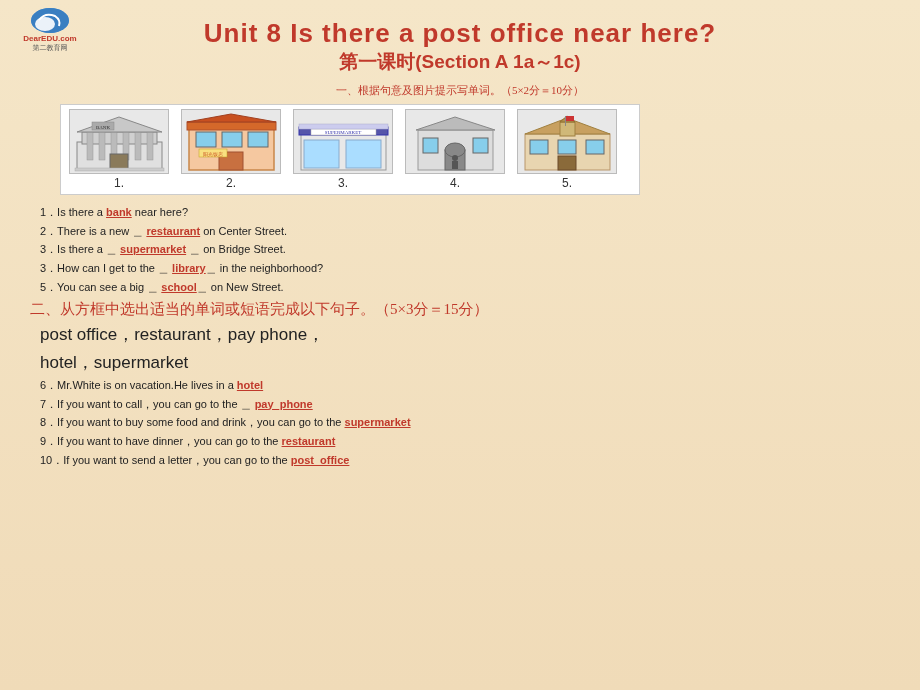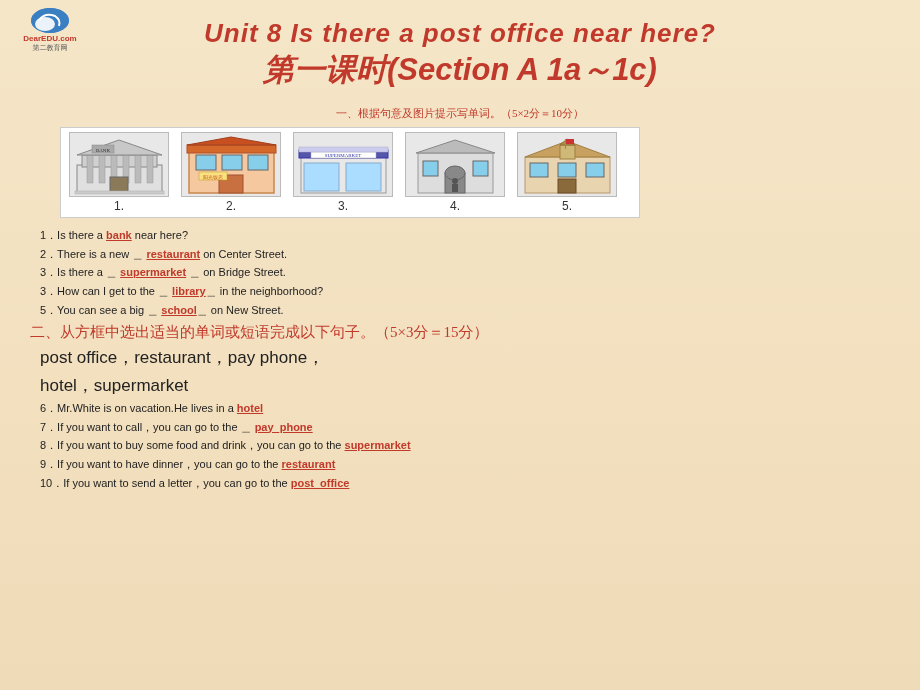--- a/index.html
+++ b/index.html
@@ -54,34 +54,33 @@
     .logo-text2 {
       font-size: 7px;
       color: #555;
       font-family: Arial, sans-serif;
     }
 
     
     .title-section {
       text-align: center;
       padding-top: 8px;
-      margin-bottom: 15px;
-      font-style: italic;
+      margin-bottom: 8px;
     }
 
     .title-line1 {
       font-size: 26px;
       color: #c0392b;
       font-weight: bold;
       font-family: Arial, "SimHei", sans-serif;
       letter-spacing: 1px;
     }
 
     .title-line2 {
-      font-size: 31px;
+      font-size: 19px;
       color: #c0392b;
       font-weight: bold;
       font-family: "SimHei", sans-serif;
     }
 
     
     .section-header {
       font-size: 11px;
       color: #c0392b;
       margin: 6px 0 6px 0;

